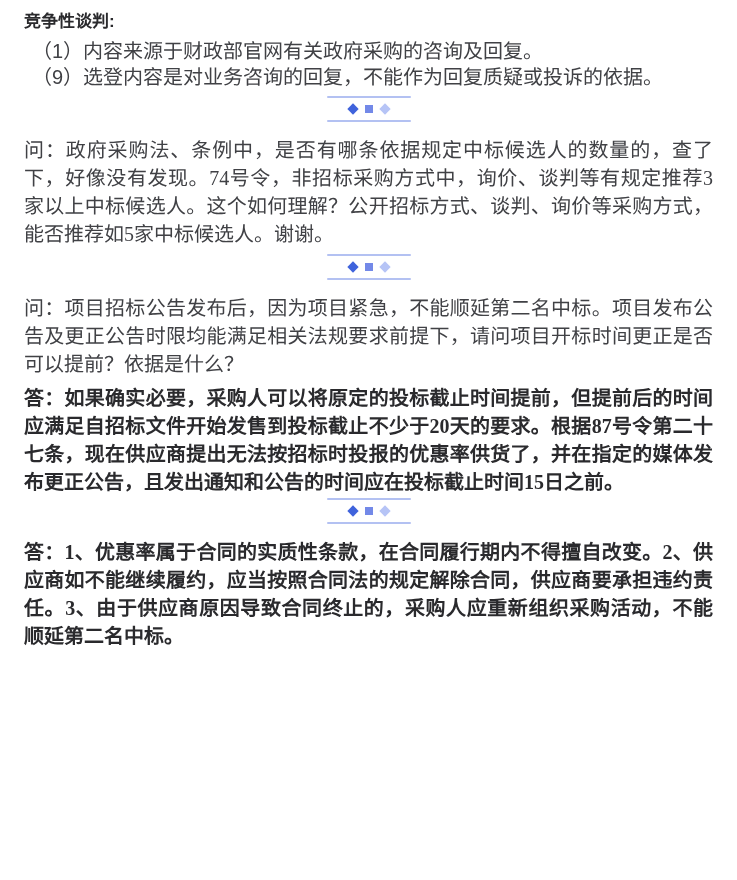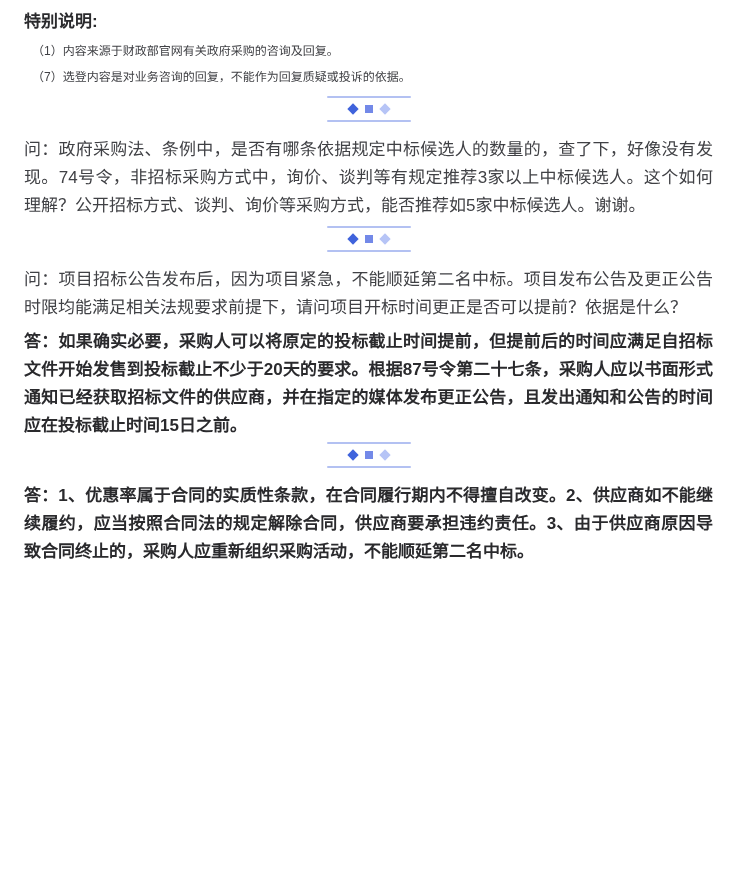--- a/index.html
+++ b/index.html
@@ -33,21 +33,21 @@
     line-height: 24px;
     font-weight: 700;
     color: var(--text-strong);
   }
   .notes {
     margin: 0 0 6px 0;
     padding-left: 8px;
   }
   .notes p {
     margin: 0;
-    font-size: 12px;
+    font-size: 20px;
     line-height: 26px;
     font-weight: 400;
     color: var(--text-regular);
   }
   .divider {
     width: 84px;
     margin: 2px auto 14px auto;
   }
   .divider .line {
     display: block;
@@ -70,46 +70,47 @@
   }
   .shape-diamond.dark { background: var(--diamond-dark); }
   .shape-diamond.light { background: var(--diamond-light); }
   .shape-square {
     display: inline-block;
     width: 8px;
     height: 8px;
     background: var(--divider-square);
   }
   .qa-section p {
-    font-size: 17px;
+    font-size: 20px;
     line-height: 28px;
     text-align: justify;
     margin: 0;
+    font-family: Liberation Serif, serif;
   }
   .qa-section .question {
     margin: 14px 0 6px 0;
     font-weight: 400;
     color: var(--text-regular);
   }
   .qa-section .answer {
     margin: 6px 0 0 0;
     font-weight: 700;
     color: var(--text-strong);
   }
 </style>
 </head>
 <body>
 
 <div class="page">
 
-  <h1 class="doc-title">特别说明:</h1>
+  <h1 class="doc-title">竞争性谈判:</h1>
 
   <div class="notes">
     <p>（1）内容来源于财政部官网有关政府采购的咨询及回复。</p>
-    <p>（7）选登内容是对业务咨询的回复，不能作为回复质疑或投诉的依据。</p>
+    <p>（9）选登内容是对业务咨询的回复，不能作为回复质疑或投诉的依据。</p>
   </div>
 
   <div class="divider">
     <span class="line"></span>
     <span class="shapes">
       <i class="shape-diamond dark"></i>
       <i class="shape-square"></i>
       <i class="shape-diamond light"></i>
     </span>
     <span class="line"></span>
@@ -124,21 +125,21 @@
     <span class="shapes">
       <i class="shape-diamond dark"></i>
       <i class="shape-square"></i>
       <i class="shape-diamond light"></i>
     </span>
     <span class="line"></span>
   </div>
 
   <section class="qa-section">
     <p class="question">问：项目招标公告发布后，因为项目紧急，不能顺延第二名中标。项目发布公告及更正公告时限均能满足相关法规要求前提下，请问项目开标时间更正是否可以提前？依据是什么？</p>
-    <p class="answer">答：如果确实必要，采购人可以将原定的投标截止时间提前，但提前后的时间应满足自招标文件开始发售到投标截止不少于20天的要求。根据87号令第二十七条，采购人应以书面形式通知已经获取招标文件的供应商，并在指定的媒体发布更正公告，且发出通知和公告的时间应在投标截止时间15日之前。</p>
+    <p class="answer">答：如果确实必要，采购人可以将原定的投标截止时间提前，但提前后的时间应满足自招标文件开始发售到投标截止不少于20天的要求。根据87号令第二十七条，现在供应商提出无法按招标时投报的优惠率供货了，并在指定的媒体发布更正公告，且发出通知和公告的时间应在投标截止时间15日之前。</p>
   </section>
 
   <div class="divider">
     <span class="line"></span>
     <span class="shapes">
       <i class="shape-diamond dark"></i>
       <i class="shape-square"></i>
       <i class="shape-diamond light"></i>
     </span>
     <span class="line"></span>

